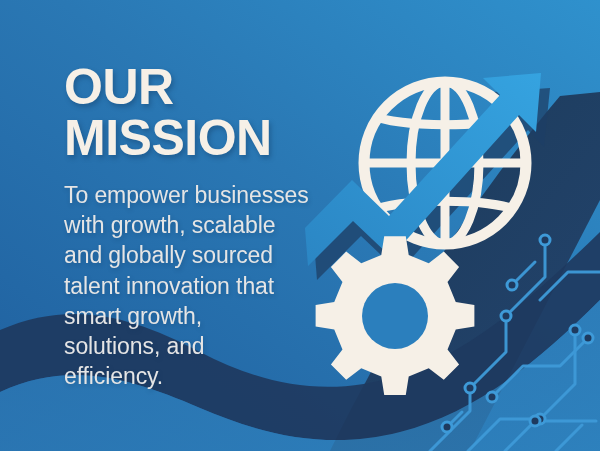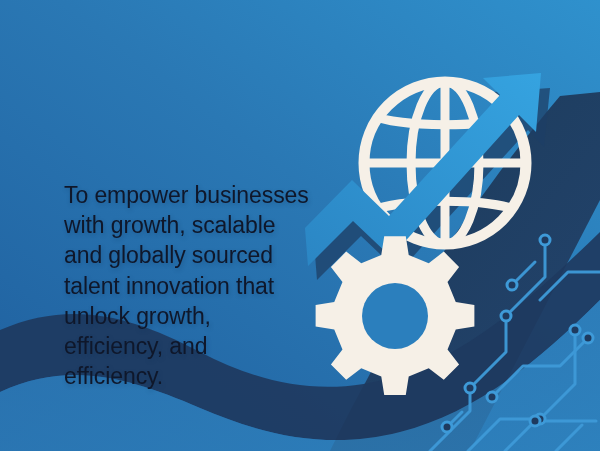--- a/index.html
+++ b/index.html
@@ -45,21 +45,21 @@
   }
   #headline .hl-line {
     display: block;
   }
   #body-copy {
     position: absolute;
     left: 64px;
     top: 180px;
     width: 275px;
     margin: 0;
-    color: #0f172a;
+    color: #e5e5e5;
     font-size: 23px;
     line-height: 30.2px;
     font-weight: normal;
     letter-spacing: -0.1px;
     text-shadow: 1px 2px 4px rgba(15,50,85,0.28);
   }
   #body-copy .bc-line {
     display: block;
     white-space: nowrap;
   }
@@ -172,24 +172,28 @@
         L 14,77 L 11,96 L -11,96 L -14,77
         L -34.4,68.6 L -49.8,80.4 L -65.4,64.8 L -53.6,49.4
         L -62,29 L -81,26 L -81,4 L -62,1
         L -53.6,-19.4 L -65.4,-34.8 L -49.8,-50.4 L -34.4,-38.6
         L -14,-47 Z" transform="translate(0,-15) scale(0.98)"></path>
       <circle cx="0" cy="0" r="33" fill="#2b7fbd"></circle>
     </g>
   </svg>
 
   <div id="text-layer">
+    <h1 id="headline">
+      <span class="hl-line">OUR</span>
+      <span class="hl-line">MISSION</span>
+    </h1>
     <p id="body-copy">
       <span class="bc-line">To empower businesses</span>
       <span class="bc-line">with growth, scalable</span>
       <span class="bc-line">and globally sourced</span>
       <span class="bc-line">talent innovation that</span>
-      <span class="bc-line">unlock growth,</span>
-      <span class="bc-line">efficiency, and</span>
+      <span class="bc-line">smart growth,</span>
+      <span class="bc-line">solutions, and</span>
       <span class="bc-line">efficiency.</span>
     </p>
   </div>
 
 </div>
 
 </body></html>

